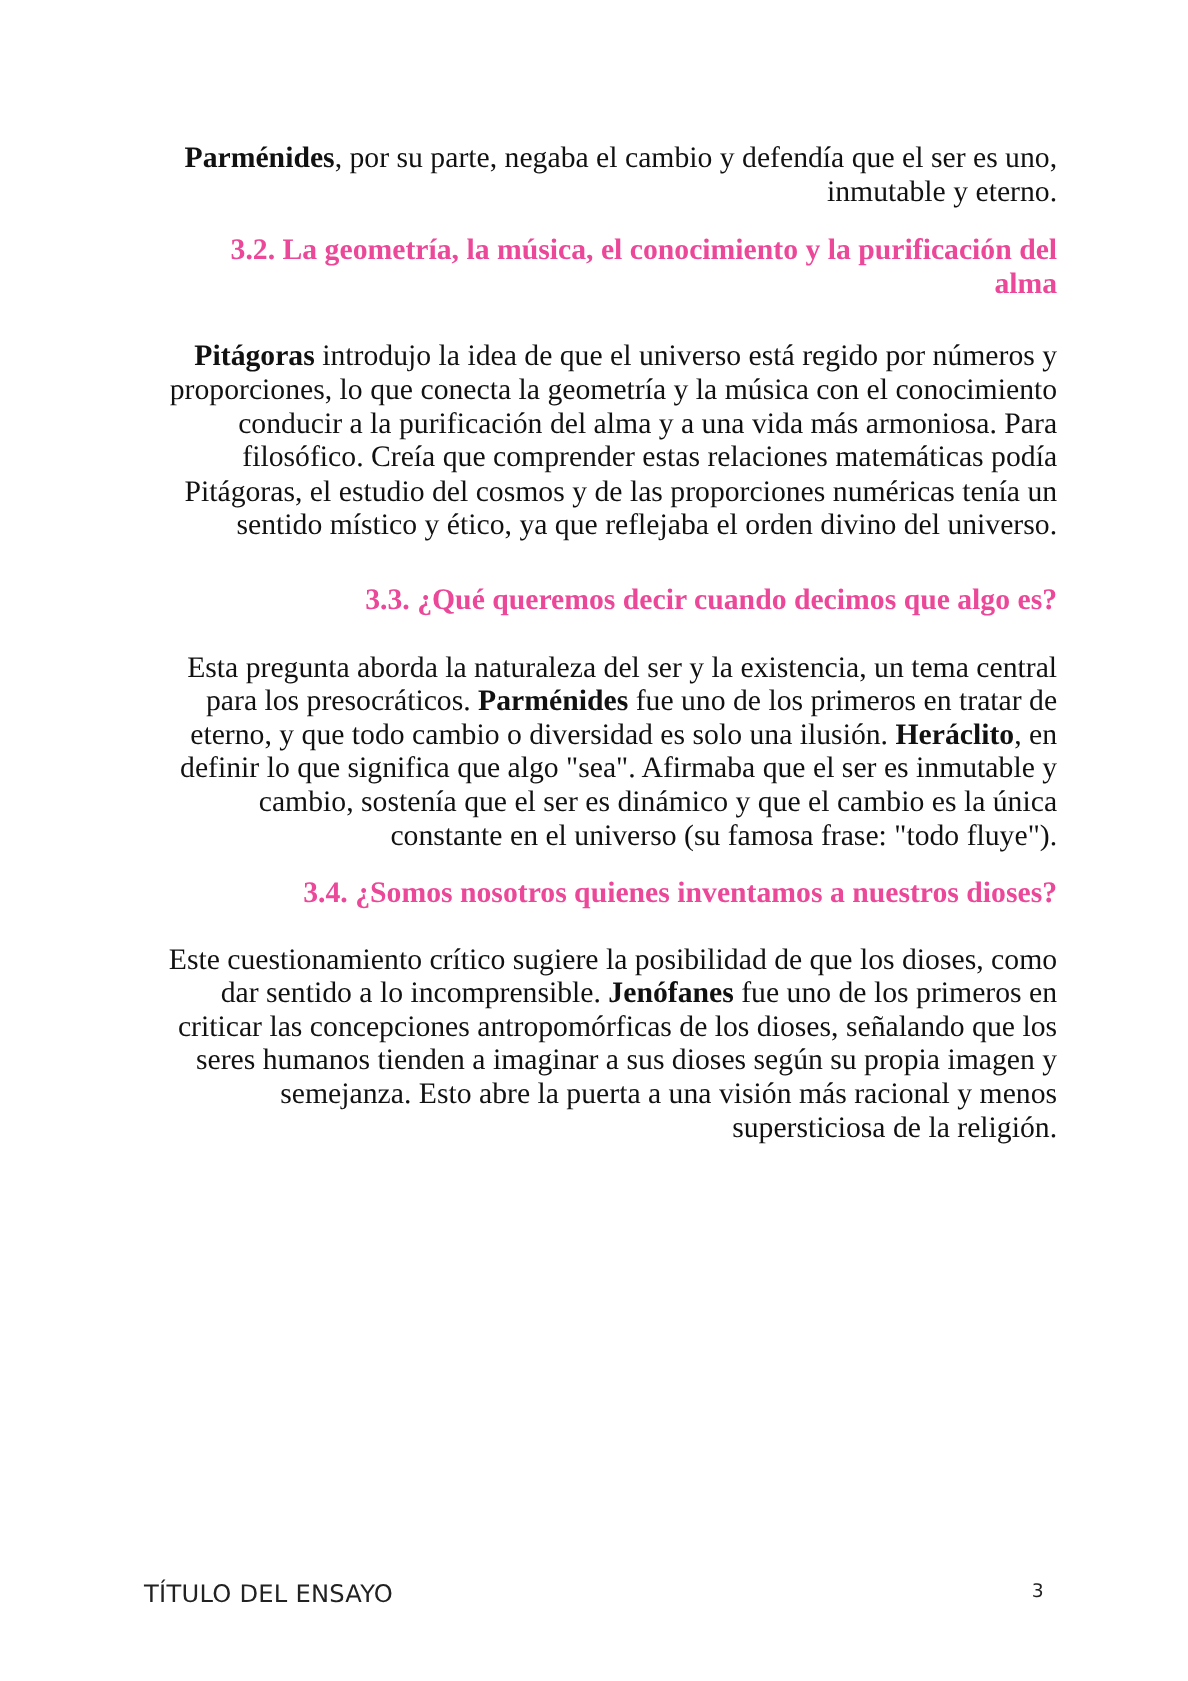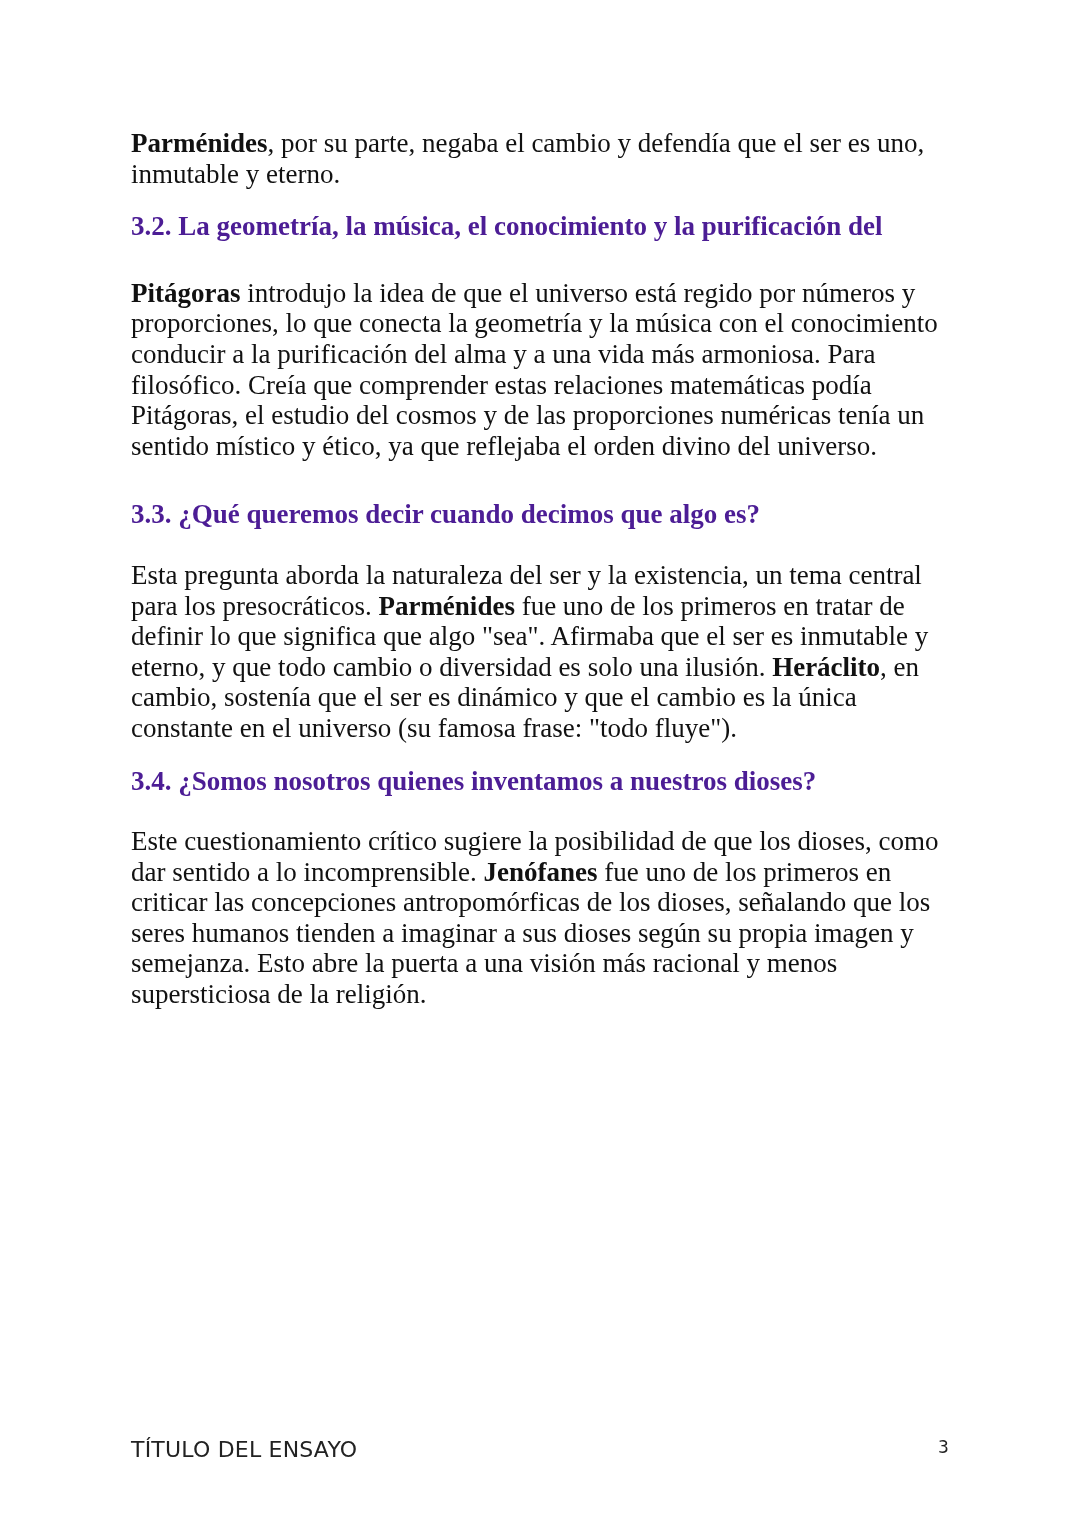--- a/index.html
+++ b/index.html
@@ -1,57 +1,58 @@
 <!DOCTYPE html>
 <html><head>
 <meta charset="utf-8">
 <style>
   html, body { margin: 0; padding: 0; background: #ffffff; }
   body { width: 1080px; height: 1528px; position: relative; overflow: hidden; }
-  .page { position: absolute; left: 0; top: 0; width: 1024px; height: 1528px; background: #fff; }
+  .page { position: absolute; left: 0; top: 0; width: 1024px; height: 1528px; background: #fff; text-align: right; }
   .content { position: absolute; left: 131px; top: 128px; width: 830px; color: #111; font-family: "Liberation Serif", serif; }
   .line { font-size: 27px; line-height: 30.6px; white-space: nowrap; }
   .para { margin: 0; }
-  h2.heading { font-family: "Liberation Serif", serif; font-weight: bold; font-size: 27px; line-height: 30.6px; margin: 0; color: #4c1d95; }
+  h2.heading { font-family: "Liberation Serif", serif; font-weight: bold; font-size: 27px; line-height: 30.6px; margin: 0; color: #ec4899; }
   b { font-weight: bold; }
   .footer-left { position: absolute; left: 131px; top: 1437px; font-family: "DejaVu Sans", sans-serif; font-size: 22px; color: #222; letter-spacing: 0.2px; }
   .footer-right { position: absolute; left: 938px; top: 1437px; font-family: "DejaVu Sans", sans-serif; font-size: 17px; color: #222; }
 </style>
 </head>
 <body>
 
 <div class="page">
   <div class="content">
     <div class="para" id="intro">
         <div class="line"><b>Parménides</b>, por su parte, negaba el cambio y defendía que el ser es uno,</div>
         <div class="line">inmutable y eterno.</div>
       </div>
     <div id="sections">
         <section>
           <h2 class="heading" style="margin-top: 22px;">
             <div>3.2. La geometría, la música, el conocimiento y la purificación del</div>
+            <div>alma</div>
           </h2>
           <div class="para" style="margin-top: 36px;">
             <div class="line"><b>Pitágoras</b> introdujo la idea de que el universo está regido por números y</div>
             <div class="line">proporciones, lo que conecta la geometría y la música con el conocimiento</div>
             <div class="line">conducir a la purificación del alma y a una vida más armoniosa. Para</div>
             <div class="line">filosófico. Creía que comprender estas relaciones matemáticas podía</div>
             <div class="line">Pitágoras, el estudio del cosmos y de las proporciones numéricas tenía un</div>
             <div class="line">sentido místico y ético, ya que reflejaba el orden divino del universo.</div>
           </div>
         </section>
         <section>
           <h2 class="heading" style="margin-top: 38px;">
             <div>3.3. ¿Qué queremos decir cuando decimos que algo es?</div>
           </h2>
           <div class="para" style="margin-top: 30px; font-family: Liberation Serif, serif;">
             <div class="line">Esta pregunta aborda la naturaleza del ser y la existencia, un tema central</div>
             <div class="line">para los presocráticos. <b>Parménides</b> fue uno de los primeros en tratar de</div>
+            <div class="line">eterno, y que todo cambio o diversidad es solo una ilusión. <b>Heráclito</b>, en</div>
             <div class="line">definir lo que significa que algo "sea". Afirmaba que el ser es inmutable y</div>
-            <div class="line">eterno, y que todo cambio o diversidad es solo una ilusión. <b>Heráclito</b>, en</div>
             <div class="line">cambio, sostenía que el ser es dinámico y que el cambio es la única</div>
             <div class="line">constante en el universo (su famosa frase: "todo fluye").</div>
           </div>
         </section>
         <section>
           <h2 class="heading" style="margin-top: 22px;">
             <div>3.4. ¿Somos nosotros quienes inventamos a nuestros dioses?</div>
           </h2>
           <div class="para" style="margin-top: 30px;">
             <div class="line">Este cuestionamiento crítico sugiere la posibilidad de que los dioses, como</div>

